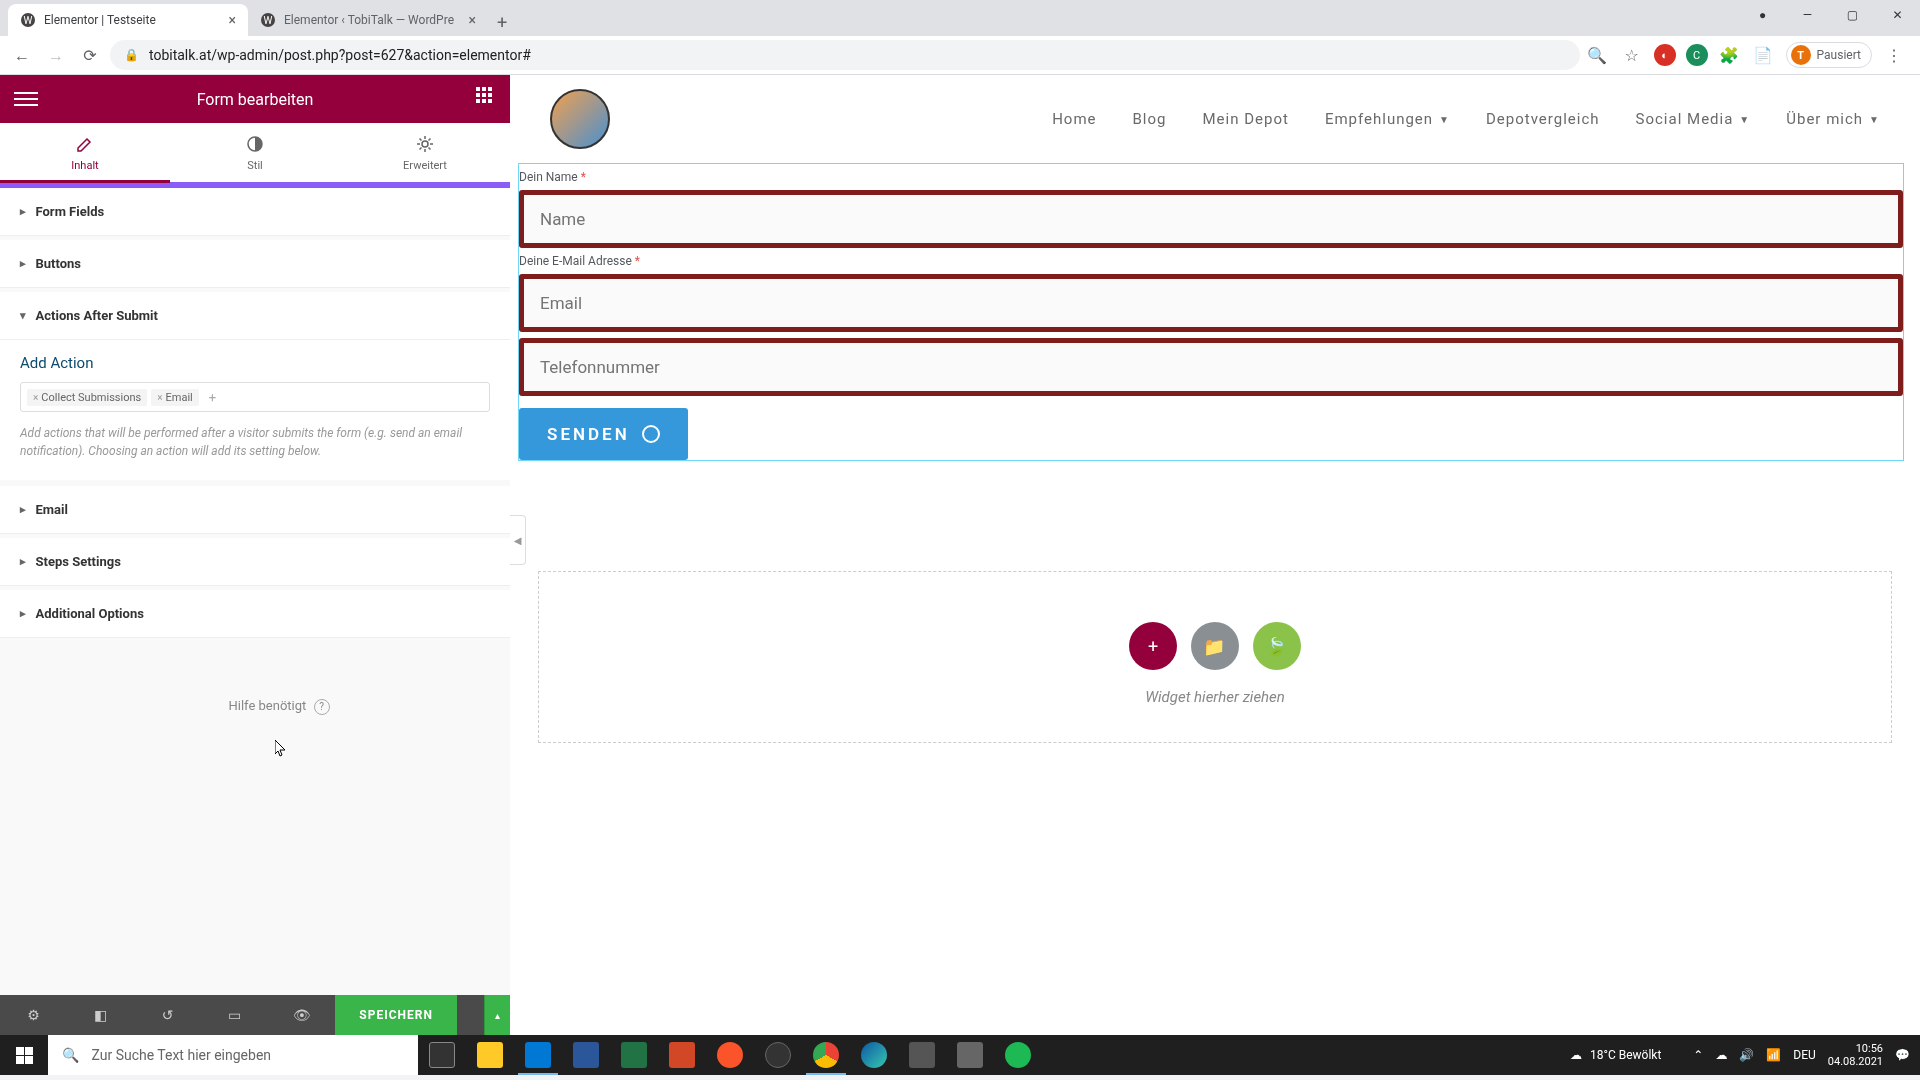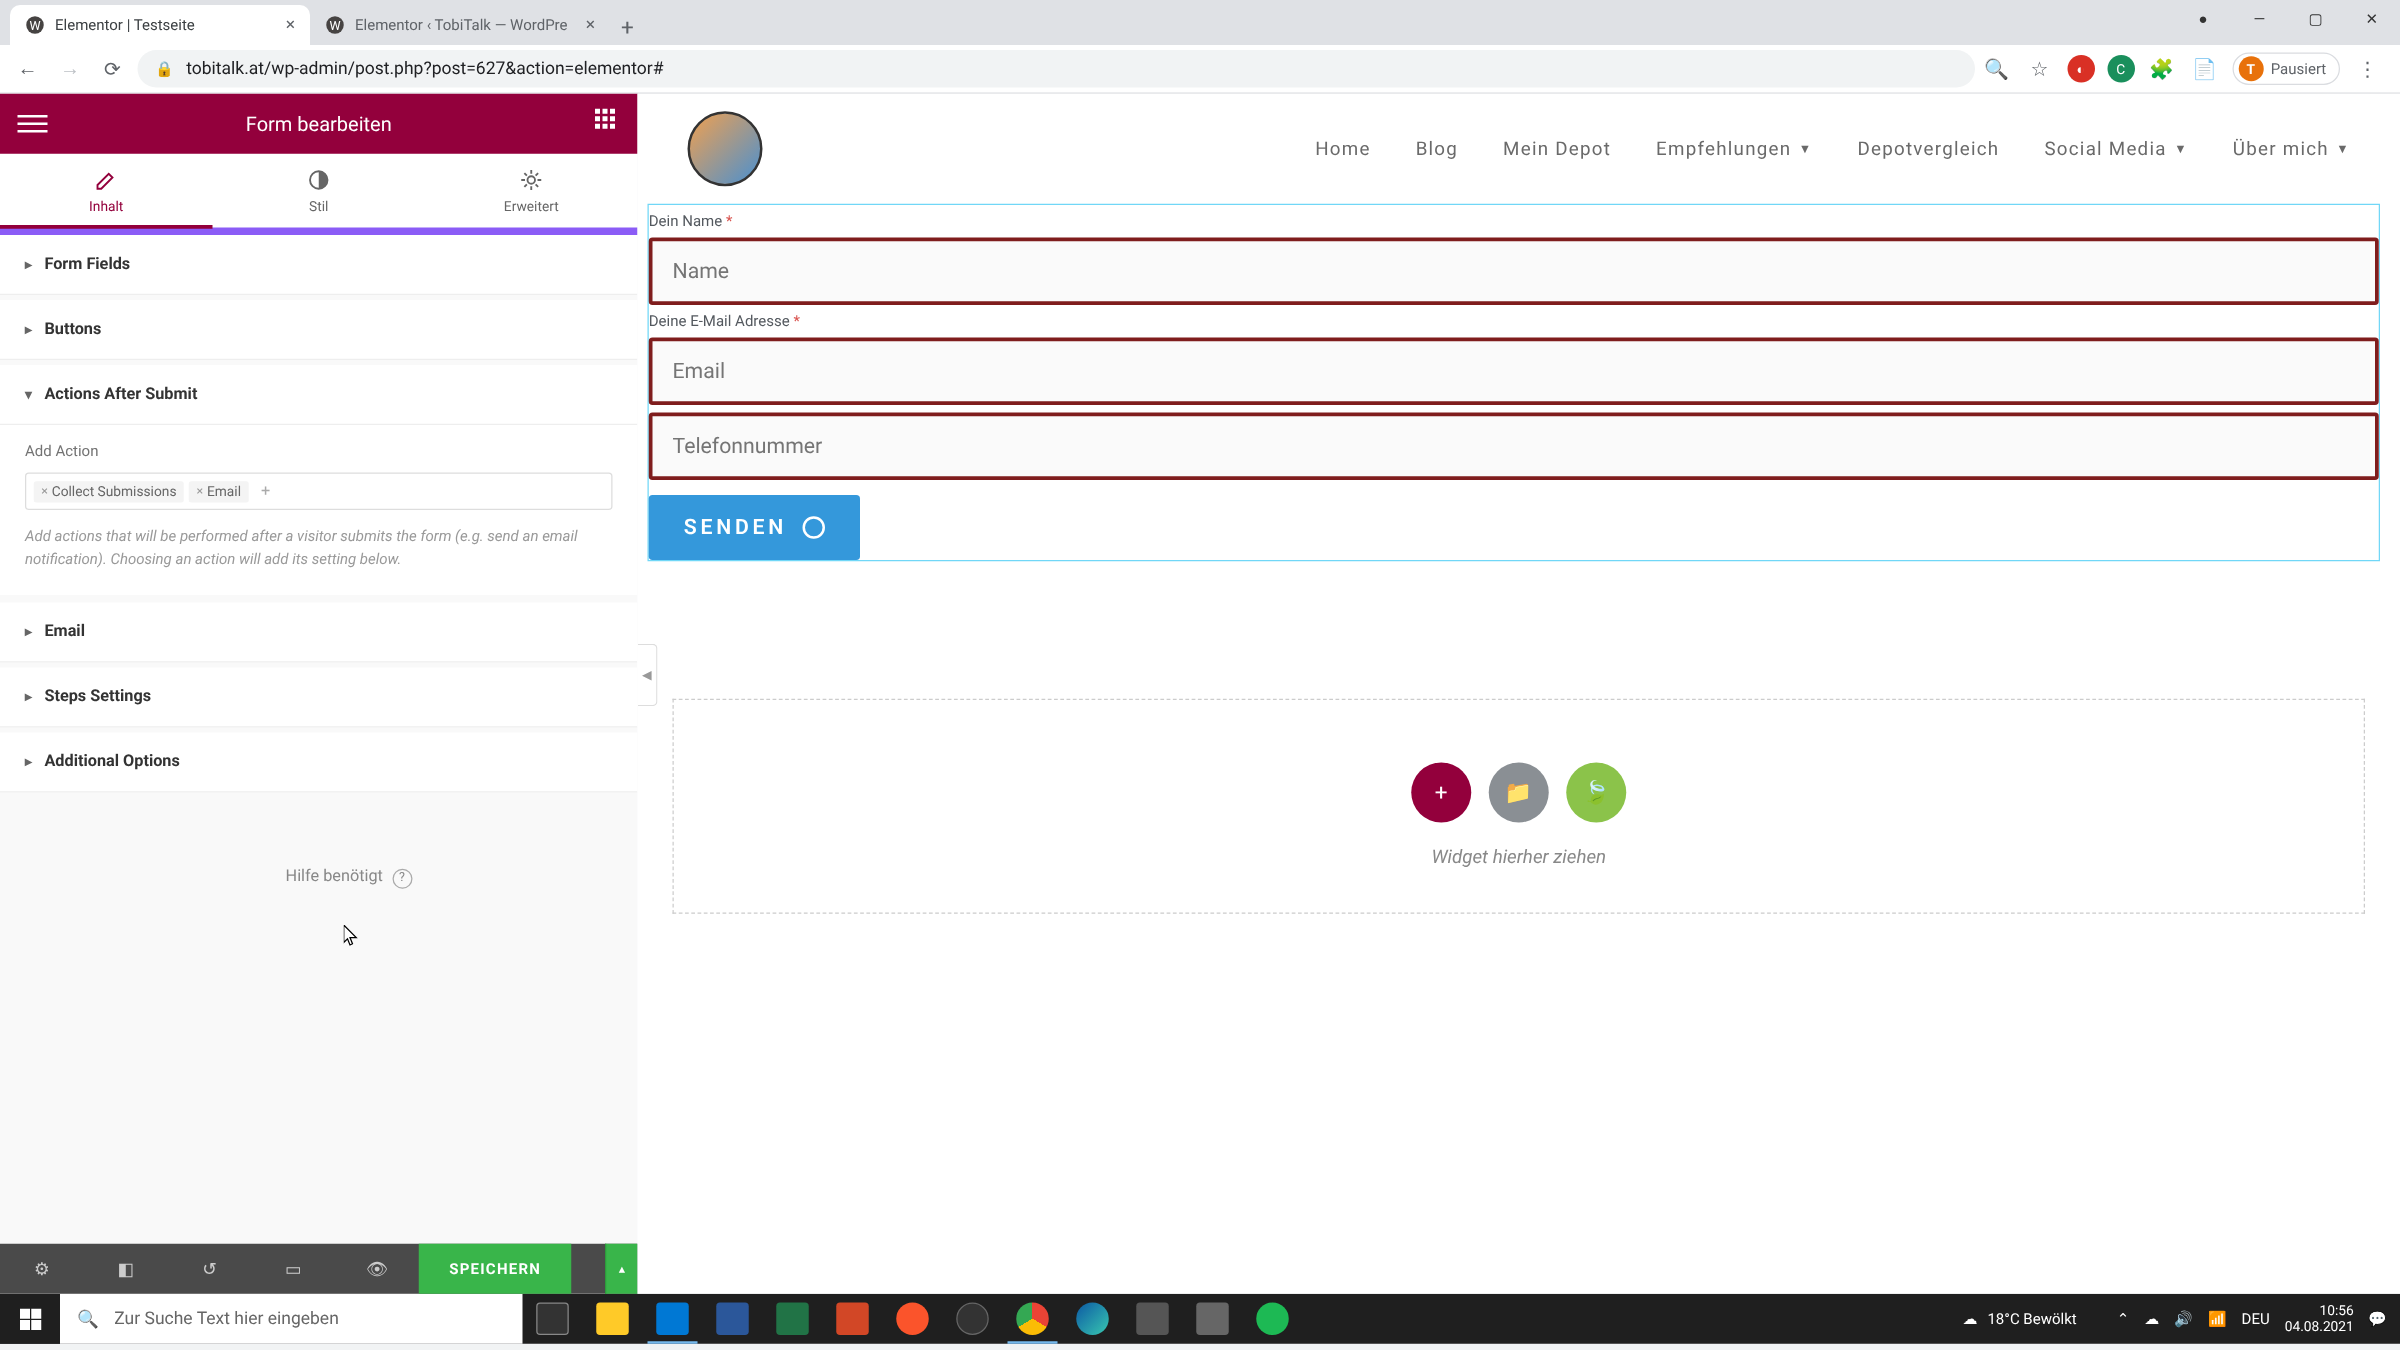--- a/index.html
+++ b/index.html
@@ -42,21 +42,21 @@
   .editor-tabs { display: flex; border-bottom: 6px solid #8b5cf6; }
   .editor-tab { flex: 1; text-align: center; padding: 12px 0 10px; font-size: 11px; color: #666; cursor: pointer; position: relative; }
   .editor-tab .icon { display: block; margin: 0 auto 6px; width: 18px; height: 18px; }
   .editor-tab.active { color: #93003c; }
   .editor-tab.active::after { content: ''; position: absolute; bottom: -1px; left: 0; right: 0; height: 3px; background: #93003c; }
 
   .sections { flex: 1; overflow-y: auto; background: #f9f9f9; }
   .section-head { background: #fff; padding: 16px 20px; font-size: 13px; font-weight: bold; color: #333; display: flex; align-items: center; gap: 10px; cursor: pointer; border-bottom: 1px solid #eee; margin-bottom: 4px; }
   .section-head .caret { font-size: 11px; color: #666; }
   .section-content { padding: 14px 20px 20px; background: #fff; margin-bottom: 6px; }
-  .field-label { font-size: 12px; color: #737373; margin-bottom: 10px; }
+  .field-label { font-size: 15px; color: #0c4a6e; margin-bottom: 10px; }
   .tag-input { border: 1px solid #ddd; border-radius: 3px; padding: 4px 6px; display: flex; flex-wrap: wrap; gap: 4px; align-items: center; min-height: 30px; }
   .tag { background: #f4f4f4; font-size: 11px; color: #666; padding: 2px 6px; border-radius: 2px; display: flex; align-items: center; gap: 3px; }
   .tag .x { color: #999; cursor: pointer; font-size: 10px; }
   .add-tag { color: #aaa; font-size: 13px; padding: 0 6px; cursor: pointer; }
   .help-text { font-size: 12px; color: #999; font-style: italic; margin-top: 12px; line-height: 1.5; }
   .help-link { text-align: center; margin-top: 60px; font-size: 13px; color: #888; padding-left: 48px; }
   .help-link .q { display: inline-block; width: 16px; height: 16px; border: 1px solid #aaa; border-radius: 50%; font-size: 10px; line-height: 14px; text-align: center; margin-left: 4px; }
 
   .cursor-dot { position: absolute; width: 12px; height: 18px; pointer-events: none; }
 
@@ -72,21 +72,21 @@
   .site-header { display: flex; align-items: center; padding: 14px 40px; gap: 40px; }
   .site-logo { width: 60px; height: 60px; border-radius: 50%; background: linear-gradient(135deg, #f0a050, #4a90d0); border: 2px solid #333; }
   .site-nav { margin-left: auto; display: flex; gap: 36px; font-size: 15px; color: #6a6a6a; letter-spacing: 1px; }
   .site-nav-item { cursor: pointer; display: flex; align-items: center; gap: 6px; }
   .dd-caret { font-size: 10px; }
 
   .form-outline { margin: 0 16px 0 8px; border: 1px solid #71d7f7; padding: 0; }
   .form-field { padding: 6px 0 0; }
   .form-label { font-size: 12px; color: #54595f; padding: 0 0 6px 0; }
   .form-label .req { color: #d9534f; }
-  .form-input { width: 100%; padding: 14px 16px; font-size: 17px; color: #be185d; border: 3px solid #7f1d1d; border-radius: 3px; background: #fafafa; }
+  .form-input { width: 100%; padding: 14px 16px; font-size: 17px; color: #be185d; border: 5px solid #7f1d1d; border-radius: 3px; background: #fafafa; }
   .send-btn { margin-top: 12px; background: #3498db; color: #fff; padding: 16px 28px; font-size: 17px; font-weight: 600; letter-spacing: 3px; border: none; border-radius: 3px; display: flex; align-items: center; gap: 12px; cursor: pointer; }
   .send-btn .send-icon { width: 18px; height: 18px; border: 2px solid #fff; border-radius: 50%; position: relative; }
 
   .drop-zone { margin: 110px 28px 20px; border: 1px dashed #ccc; padding: 50px 0 36px; text-align: center; }
   .drop-icons { display: flex; justify-content: center; gap: 14px; margin-bottom: 18px; }
   .drop-icon { width: 48px; height: 48px; border-radius: 50%; display: flex; align-items: center; justify-content: center; color: #fff; font-size: 18px; cursor: pointer; }
   .drop-icon.plus { background: #93003c; }
   .drop-icon.folder { background: #8a8f94; }
   .drop-icon.leaf { background: #8bc34a; }
   .drop-text { font-size: 15px; color: #888; font-style: italic; }

